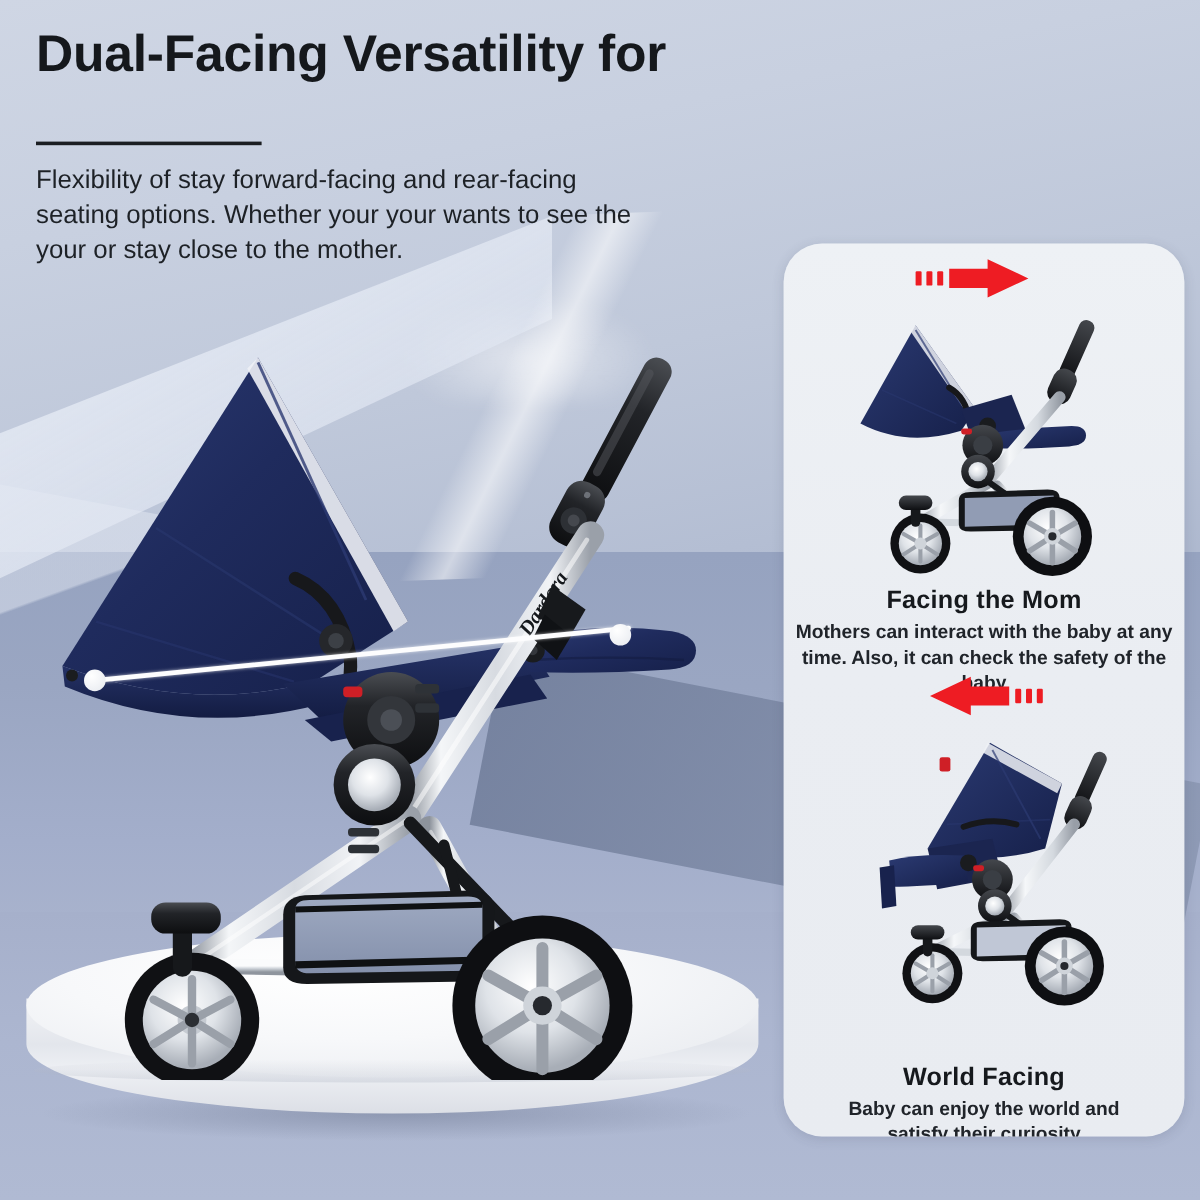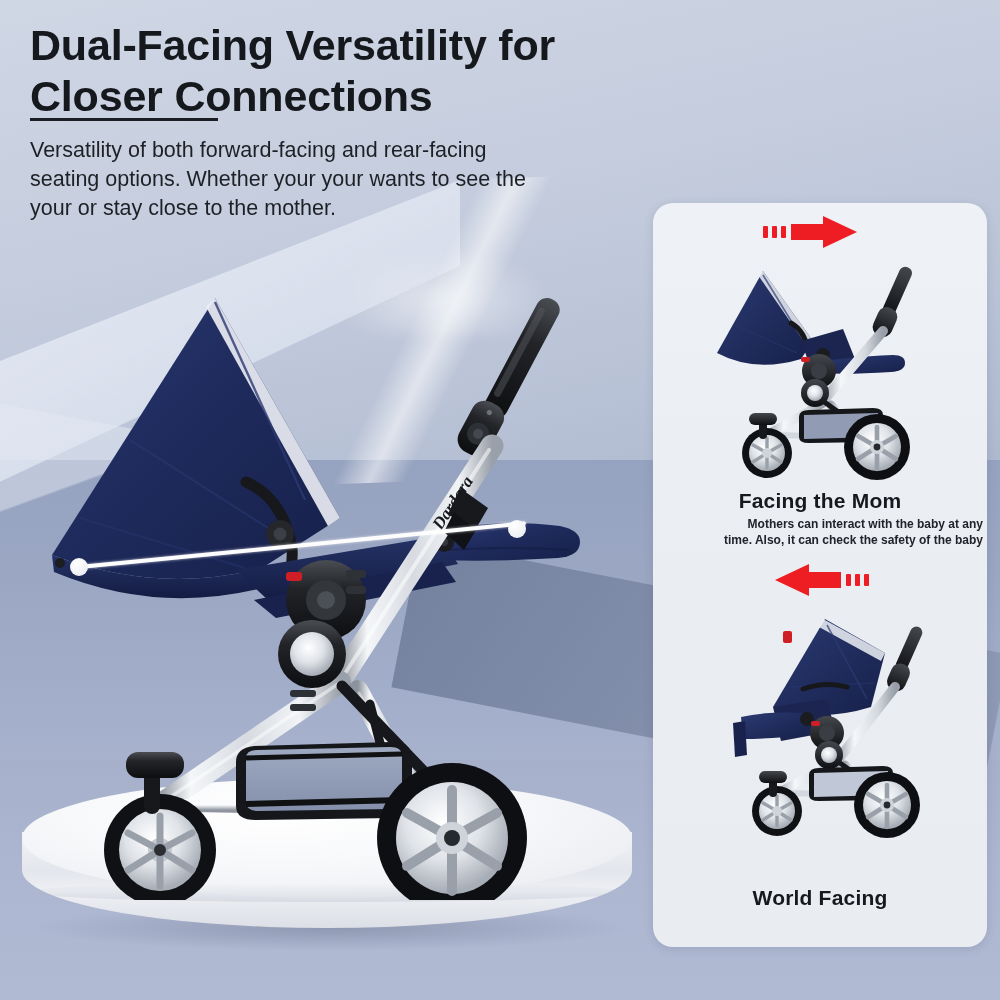--- a/index.html
+++ b/index.html
@@ -112,31 +112,31 @@
   .rod-dot.a { left:2px; top:37px; }
   .rod-dot.b { left:440px; top:-1px; }
 
   
   .stroller { position:absolute; }
 
   
   .panel {
     position:absolute; left:653px; top:203px; width:334px; height:744px;
     background:linear-gradient(180deg,#eef1f5 0%,#eaedf2 48%,#e9ecf1 100%);
-    border-radius:20px;
+    border-radius:32px;
     box-shadow:0 2px 10px rgba(60,70,95,.16);
     overflow:hidden;
   }
   .cap-title {
     position:absolute; width:100%; text-align:center;
     font-size:21px; font-weight:bold; color:#16191d; letter-spacing:.2px;
   }
   .cap-sub {
-    position:absolute; width:100%; text-align:right;
-    font-size:12px; font-weight:bold; color:#20242a; line-height:1.32;
+    position:absolute; width:100%; text-align:center;
+    font-size:16px; font-weight:bold; color:#20242a; line-height:1.32;
     padding:0 4px;
   }
 
   
   .arrow { position:absolute; }
 </style>
 </head>
 <body>
 
 <div class="stage">
@@ -145,25 +145,24 @@
   <div class="bg-floorback"></div>
   <div class="bg-floorfront"></div>
   <div class="cloud"></div>
   <div class="wedge-left"></div>
   <div class="sheen"></div>
   <div class="horizon-diag"></div>
   <div class="floor-edge-dark"></div>
 
   <div class="headline">
     <div>Dual-Facing Versatility for</div>
-    <div>Closer Connections</div>
   </div>
   <div class="rule"></div>
   <div class="subcopy">
-    <div>Versatility of both forward-facing and rear-facing</div>
+    <div>Flexibility of stay forward-facing and rear-facing</div>
     <div>seating options. Whether your your wants to see the</div>
     <div>your or stay close to the mother.</div>
   </div>
 
   <div class="podium-shadow"></div>
   <div class="podium">
     <div class="podium-side"></div>
     <div class="podium-top"></div>
     <div class="podium-groove"></div>
   </div>
@@ -488,14 +487,18 @@
           <path d="M180 210 L199 222"></path>
         <path d="M180 210 L180 232"></path>
           <path d="M180 210 L161 222"></path>
           <path d="M180 210 L161 199"></path>
       </g>
       <circle cx="180" cy="210" r="7" fill="#cfd4da"></circle>
       <circle cx="180" cy="210" r="3.4" fill="#26292e"></circle>
     </svg>
 
     <div class="cap-title" style="top:683px;text-align:center;">World Facing</div>
+    <div class="cap-sub" style="top:711px;">
+      <div>Baby can enjoy the world and</div>
+      <div>satisfy their curiosity</div>
+    </div>
   </div>
 </div>
 
 </body></html>

